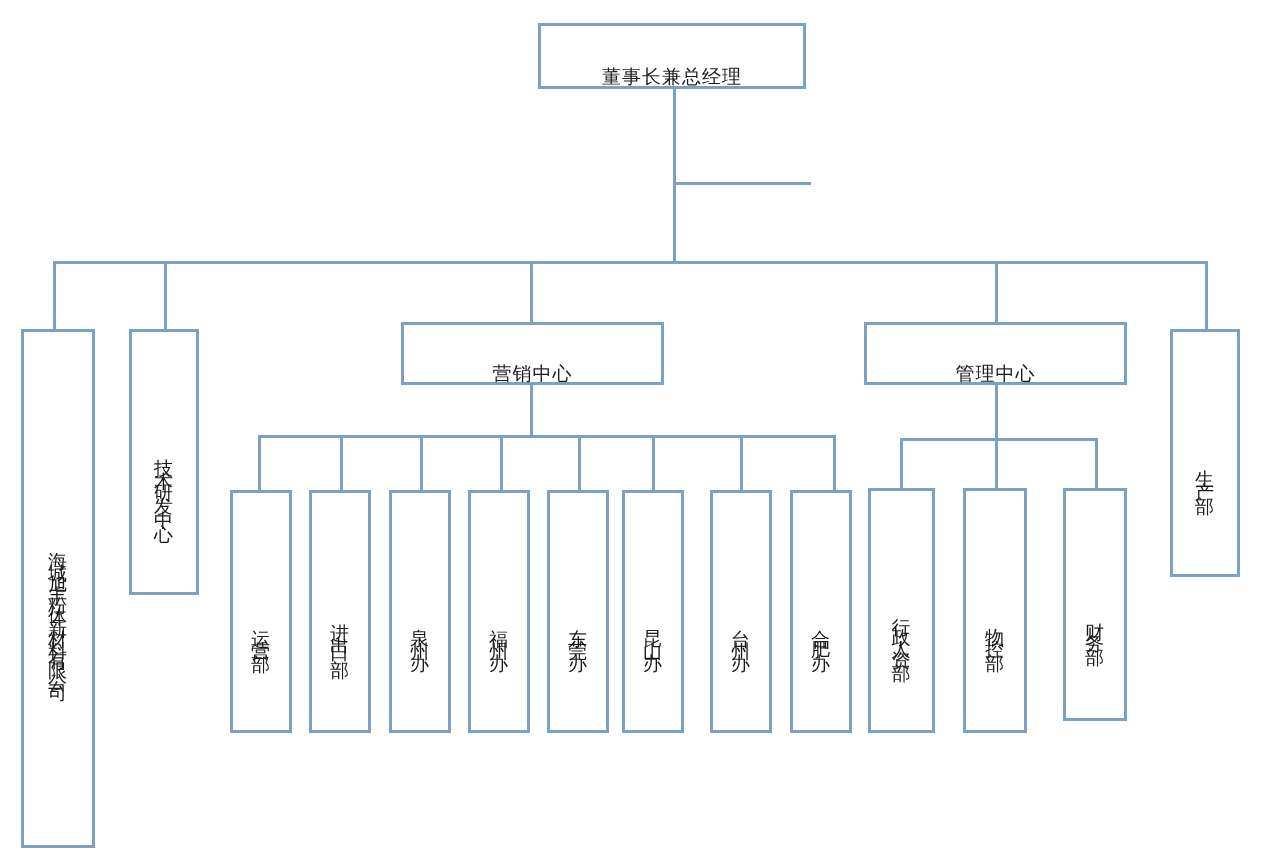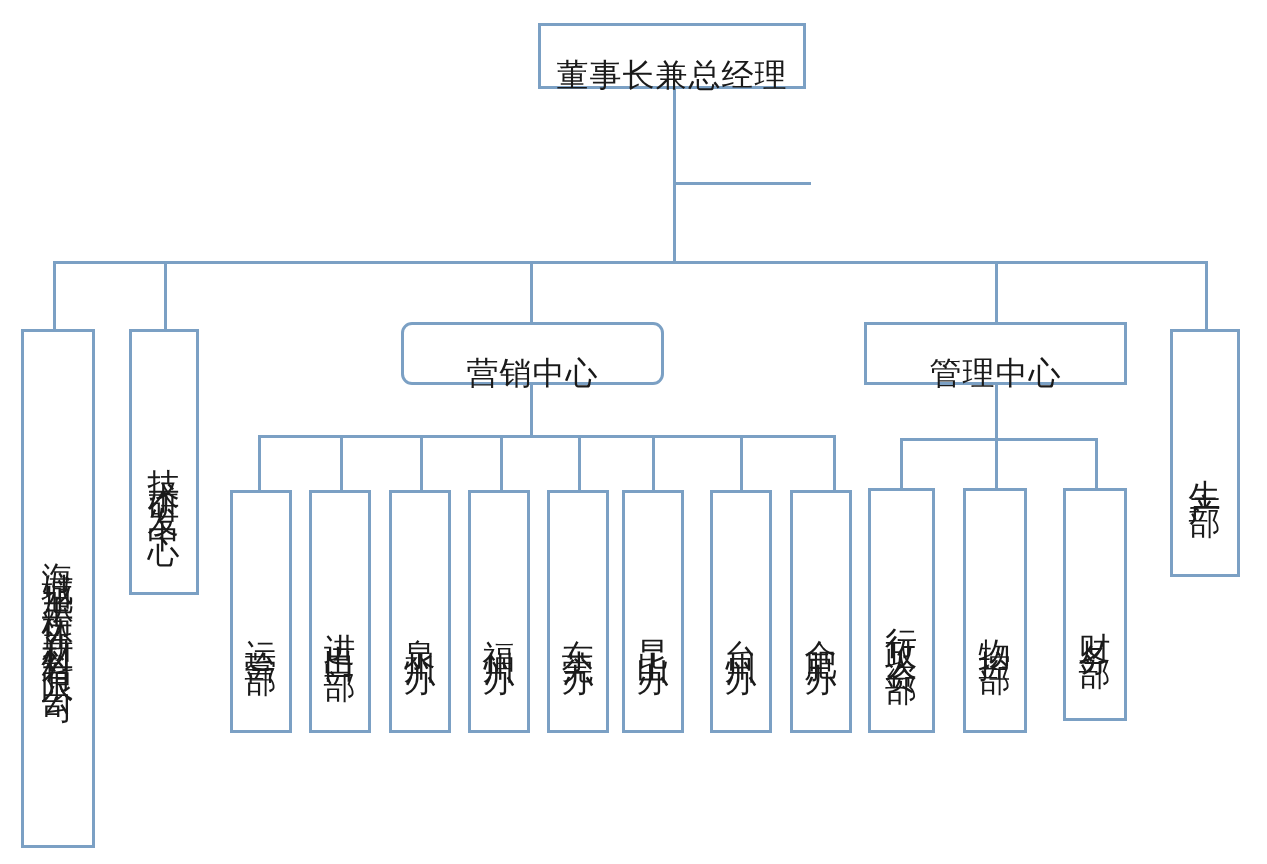--- a/index.html
+++ b/index.html
@@ -26,21 +26,21 @@
     border: 3px solid #7ba0c4;
     background: #ffffff;
     display: flex;
     align-items: center;
     justify-content: center;
     text-align: center;
     line-height: 1.18;
   }
   .node .label {
     display: block;
-    font-size: 32px;
+    font-size: 19px;
     letter-spacing: 1px;
     white-space: nowrap;
     margin-top: 40px;
   }
   
   .node.vert {
     align-items: center;
     justify-content: center;
   }
   .node.vert .label {
@@ -100,21 +100,21 @@
 
 
   <div class="node vert" style="left:21px; top:329px; width:74px; height:519px;">
     <span class="label" style="letter-spacing:11px;">海城旭丰粉体新材料有限公司</span>
   </div>
 
   <div class="node vert" style="left:129px; top:329px; width:70px; height:266px;">
     <span class="label" style="letter-spacing:13px;">技术研发中心</span>
   </div>
 
-  <div class="node" style="left:401px; top:322px; width:263px; height:63px;border-radius:11px;">
+  <div class="node" style="left:401px; top:322px; width:263px; height:63px;">
     <span class="label">营销中心</span>
   </div>
 
   <div class="node" style="left:864px; top:322px; width:263px; height:63px;">
     <span class="label">管理中心</span>
   </div>
 
   <div class="node vert" style="left:1170px; top:329px; width:70px; height:248px;">
     <span class="label" style="letter-spacing:13px;">生产部</span>
   </div>

